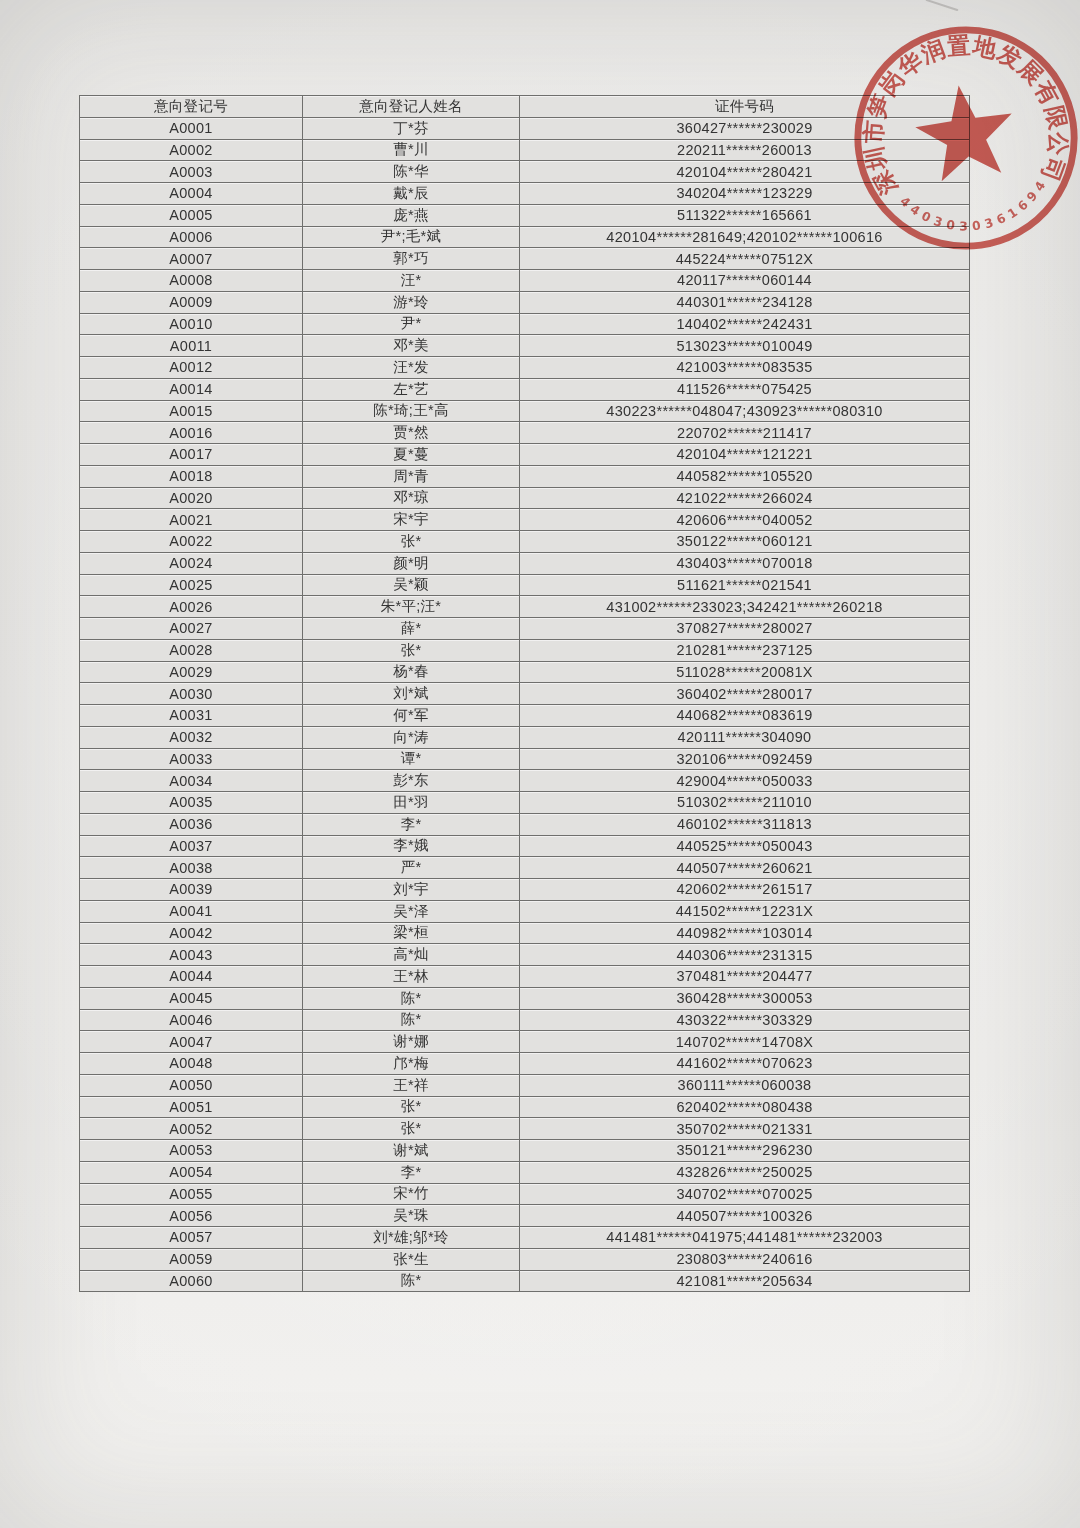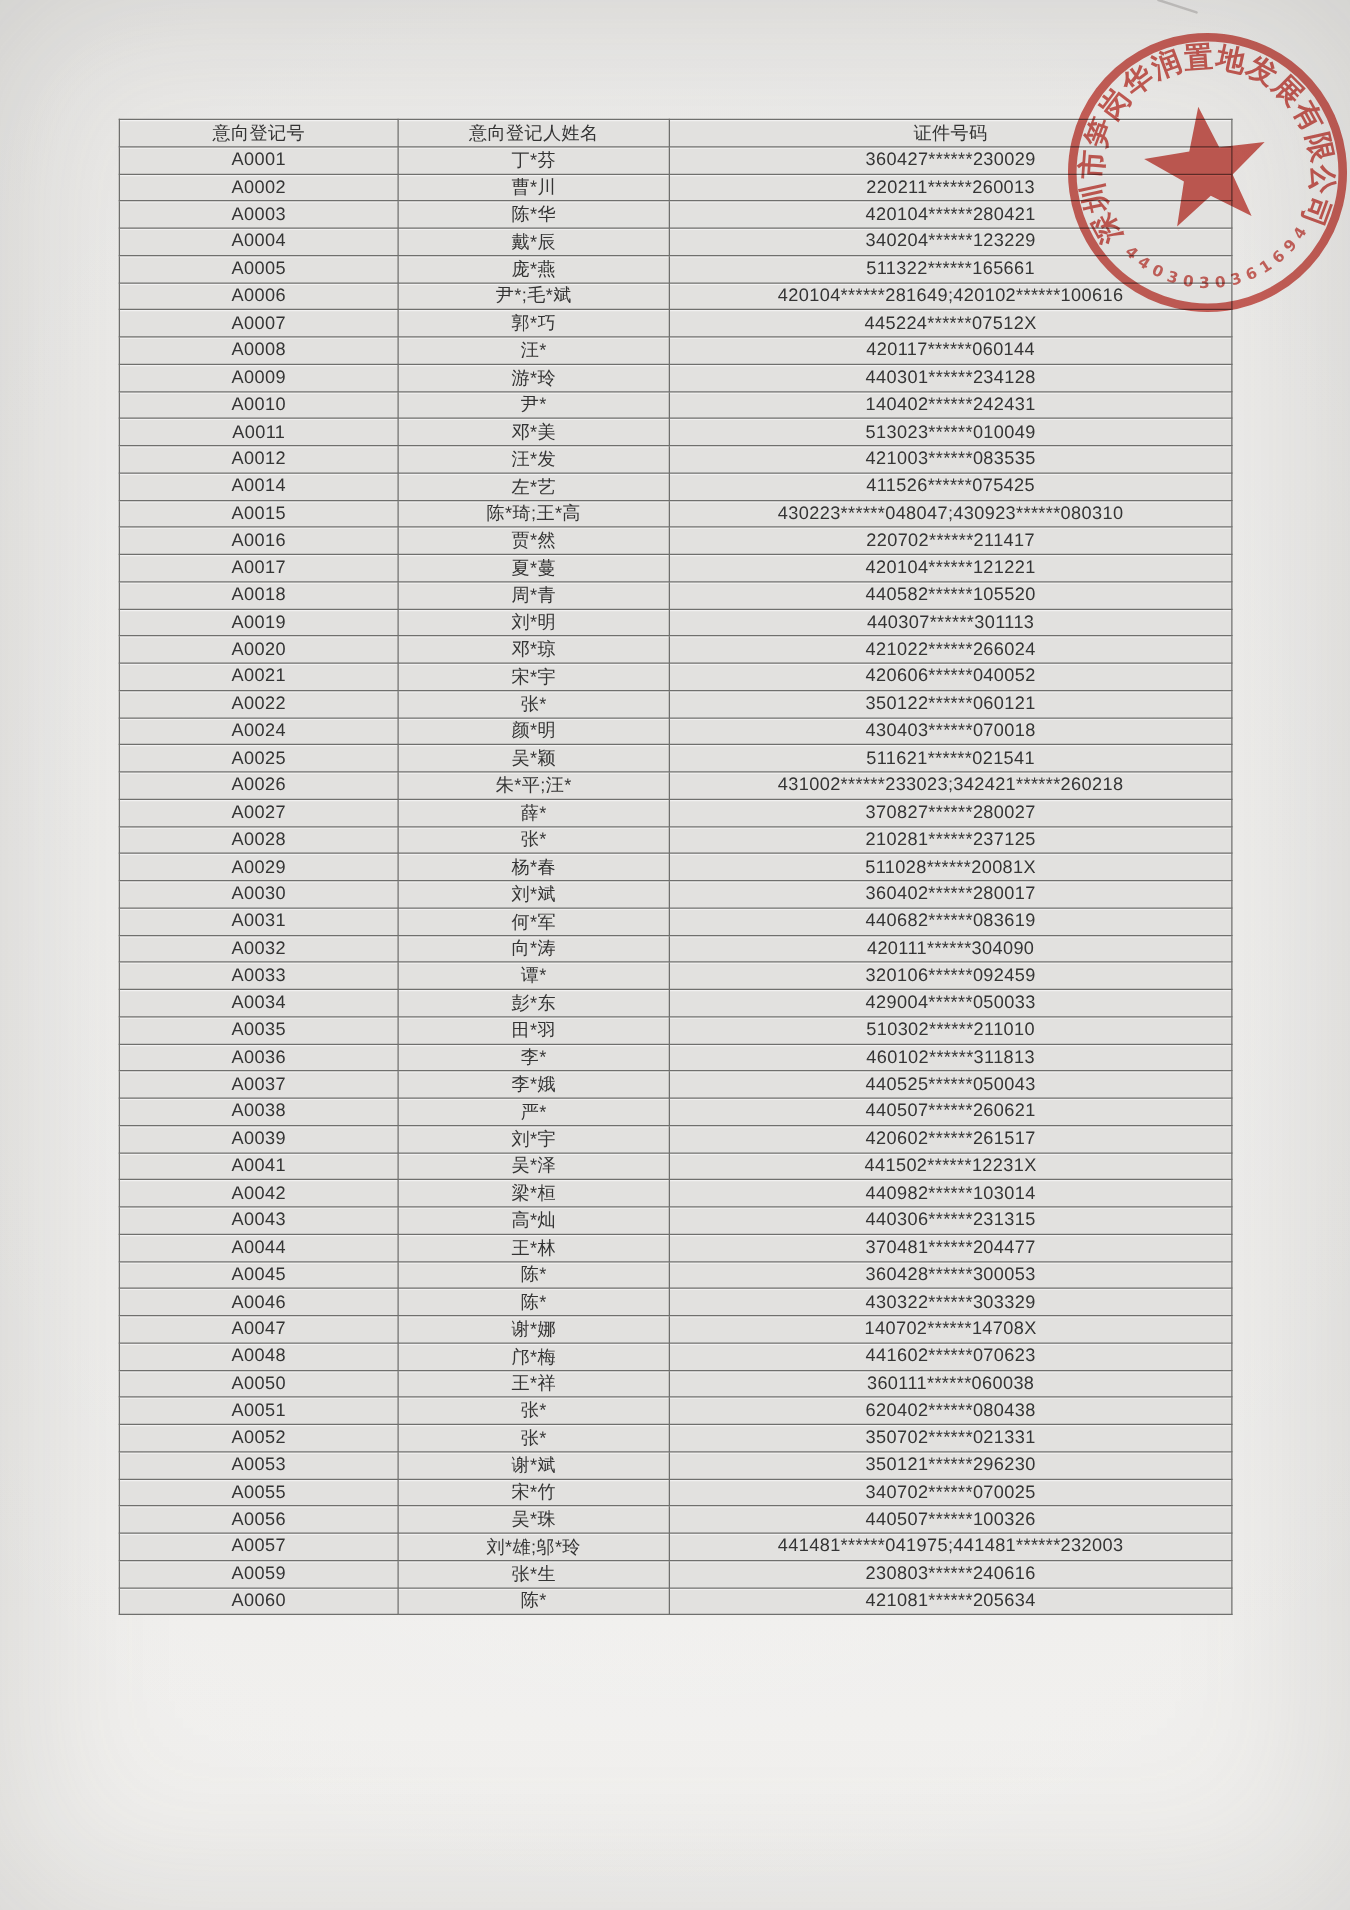--- a/index.html
+++ b/index.html
@@ -9,21 +9,21 @@
     font-family:"Liberation Sans","DejaVu Sans",sans-serif;
   }
   .page{
     position:absolute;inset:0;
     background:
       radial-gradient(120% 100% at 50% 45%, rgba(255,255,255,0.35) 0%, rgba(255,255,255,0) 60%),
       linear-gradient(180deg,#e9e8e6 0%, #ecebe9 70%, #f2f1ef 100%);
     box-shadow:inset 0 0 140px rgba(90,88,85,0.18);
   }
   table.reg{
-    position:absolute;left:95px;top:95px;width:890px;
+    position:absolute;left:79px;top:95px;width:890px;
     border-collapse:collapse;table-layout:fixed;
   }
   table.reg td,table.reg th{
     border:1px solid #6f6f6d;
     height:20.75px;padding:0 4px;
     font-size:14.5px;font-weight:400;color:#343434;
     text-align:center;vertical-align:middle;
     background:#e2e1df;
     box-shadow:inset 0 1px 0 rgba(255,255,255,0.55);
     letter-spacing:0.3px;
@@ -142,25 +142,20 @@
           <td>A0017</td>
           <td>夏*蔓</td>
           <td>420104******121221</td>
         </tr>
         <tr>
           <td>A0018</td>
           <td>周*青</td>
           <td>440582******105520</td>
         </tr>
         <tr>
-          <td>A0019</td>
-          <td>刘*明</td>
-          <td>440307******301113</td>
-        </tr>
-        <tr>
           <td>A0020</td>
           <td>邓*琼</td>
           <td>421022******266024</td>
         </tr>
         <tr>
           <td>A0021</td>
           <td>宋*宇</td>
           <td>420606******040052</td>
         </tr>
         <tr>
@@ -300,20 +295,25 @@
         </tr>
         <tr>
           <td>A0052</td>
           <td>张*</td>
           <td>350702******021331</td>
         </tr>
         <tr>
           <td>A0053</td>
           <td>谢*斌</td>
           <td>350121******296230</td>
+        </tr>
+        <tr>
+          <td>A0054</td>
+          <td>李*</td>
+          <td>432826******250025</td>
         </tr>
         <tr>
           <td>A0055</td>
           <td>宋*竹</td>
           <td>340702******070025</td>
         </tr>
         <tr>
           <td>A0056</td>
           <td>吴*珠</td>
           <td>440507******100326</td>

